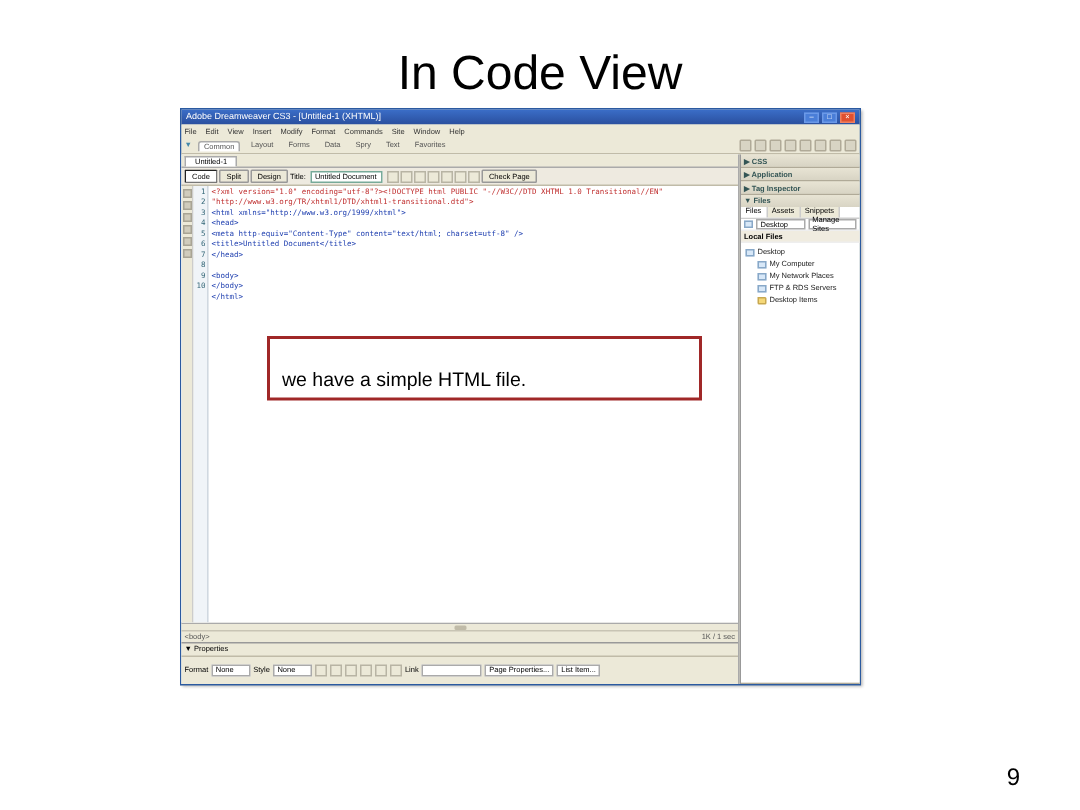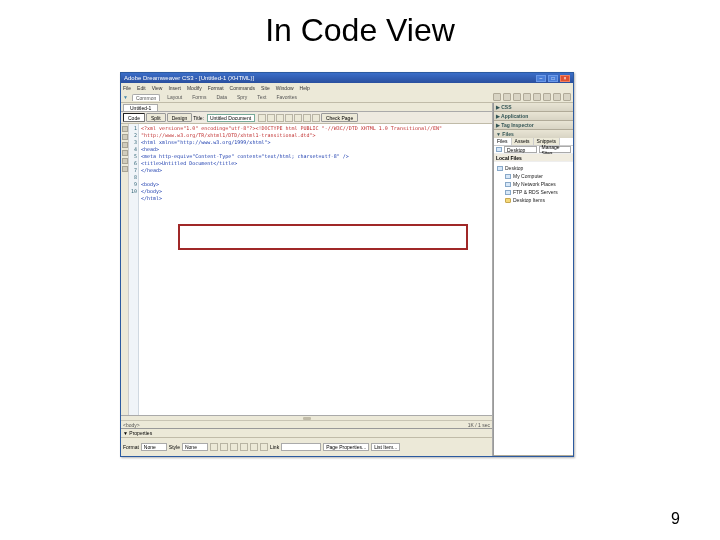--- a/index.html
+++ b/index.html
@@ -1,17 +1,17 @@
 <!DOCTYPE html>
 <html><head>
 <meta charset="utf-8">
 <style>
   * { box-sizing: border-box; margin: 0; padding: 0; }
   body { width: 720px; height: 540px; background: #fff; font-family: Arial, sans-serif; position: relative; }
-  .slide-title { font-size: 32px; text-align: center; padding-top: 12px; font-family: Arial, sans-serif; }
+  .slide-title { font-size: 32px; text-align: center; padding-top: 30px; font-family: Arial, sans-serif; }
   .page-num { position: absolute; bottom: 12px; right: 40px; font-size: 16px; }
   .dw-window { position: absolute; left: 120px; top: 72px; width: 454px; height: 385px; border: 1px solid #2b5aa0; box-shadow: 1px 1px 2px rgba(0,0,0,0.3); font-size: 6px; background: #ece9d8; }
   .titlebar { height: 10px; background: linear-gradient(#3b6ec8, #2a4f9e); display: flex; align-items: center; color: #fff; padding: 0 3px; }
   .titlebar-text { flex: 1; font-size: 6px; white-space: nowrap; overflow: hidden; }
   .winbtn { width: 10px; height: 7px; margin-left: 2px; display: flex; align-items: center; justify-content: center; font-size: 5px; }
   .winbtn.min, .winbtn.max { background: #4a7ed8; border: 1px solid #6b99e8; }
   .winbtn.close { background: #e05030; border: 1px solid #f08060; }
   .menubar { height: 9px; background: #ece9d8; display: flex; align-items: center; padding: 0 2px; gap: 6px; font-size: 5px; color: #333; }
   .insertbar { height: 11px; background: #ece9d8; display: flex; align-items: center; padding: 0 2px; gap: 4px; font-size: 5px; border-bottom: 1px solid #c0bba8; }
   .tab { padding: 0 3px; color: #555; }
@@ -224,13 +224,14 @@
               </div>
           </div>
         </div>
       </div>
     </div>
   </div>
 </div>
 
 <div class="callout" style="left:178px; top:224px; width:290px">
   <br>
+  <span>we have a simple HTML file.</span>
 </div>
 
 </body></html>

